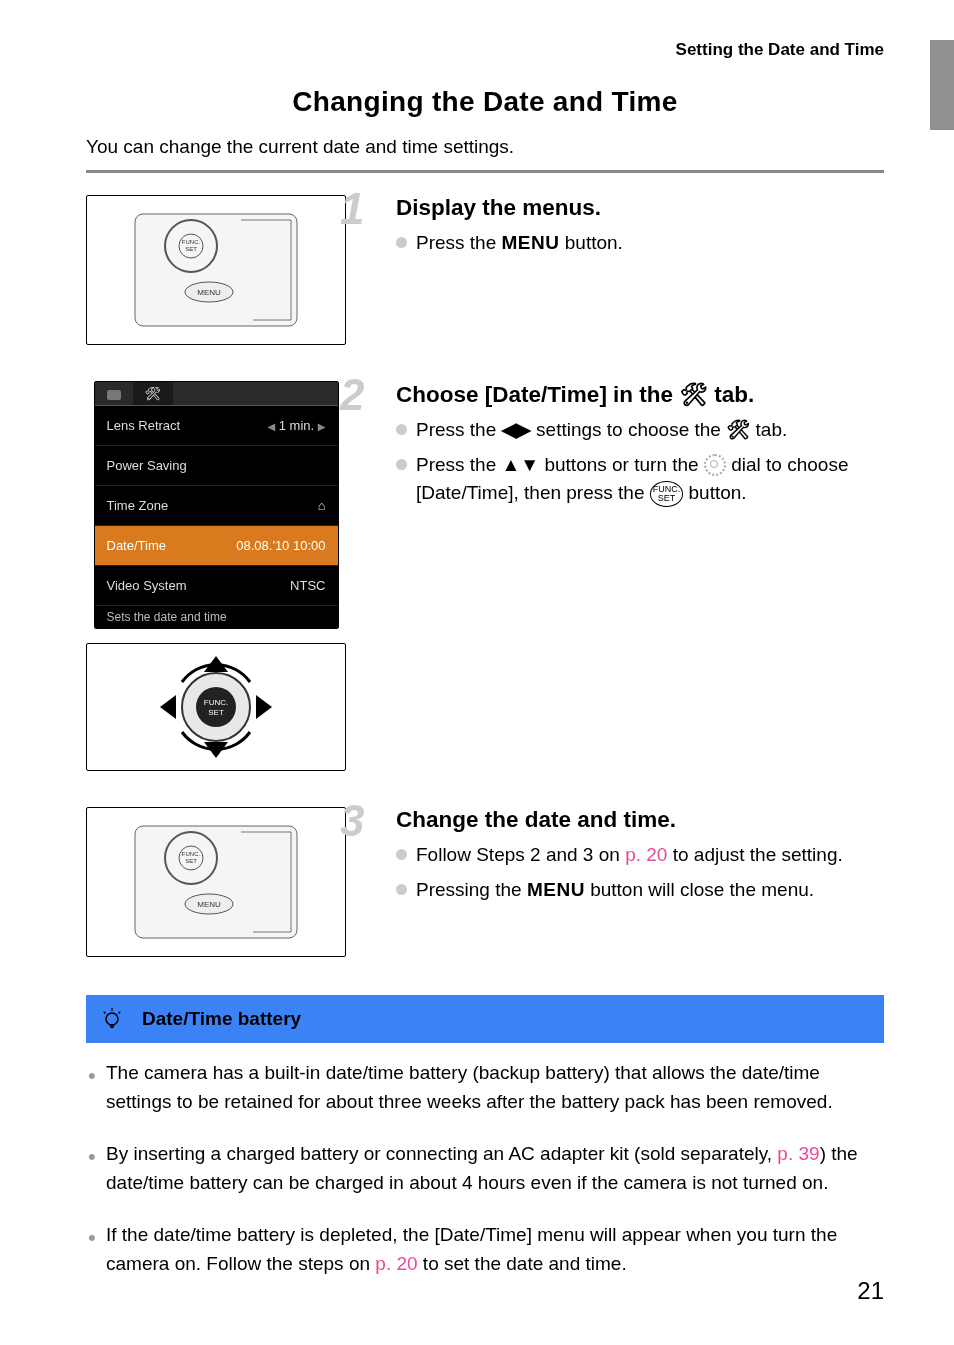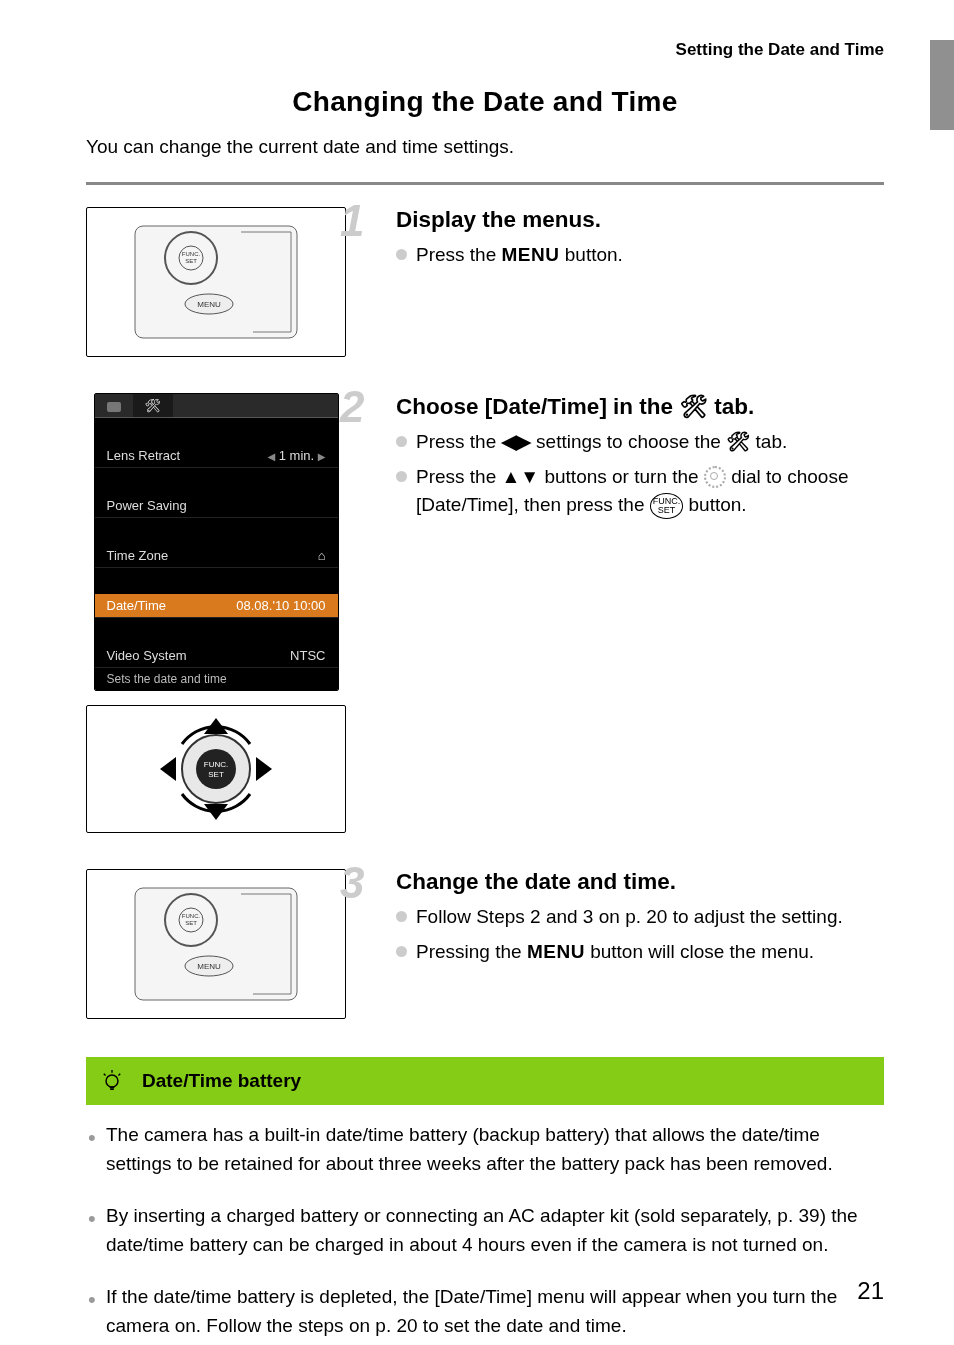--- a/index.html
+++ b/index.html
@@ -2,53 +2,53 @@
 <html><head>
 <meta charset="utf-8">
 <style>
   html,body{margin:0;padding:0;background:#fff;font-family:Helvetica,Arial,sans-serif;color:#000;}
   .page{width:954px;height:1345px;position:relative;box-sizing:border-box;padding:40px 70px 40px 86px;}
   .side-tab{position:absolute;right:0;top:40px;width:24px;height:90px;background:#909090;}
   .running-head{font-weight:bold;font-size:17px;text-align:right;margin-bottom:26px;}
   .h1-row{display:flex;align-items:center;margin-bottom:14px;flex-direction:column;}
   .h1{font-size:28px;font-weight:900;letter-spacing:0.3px;margin:0;}
   .h1-dash{flex:1;height:5px;margin-left:14px;border-top:3px solid #bbb;border-bottom:1px solid #bbb;}
-  .lead{font-size:19px;margin:0 0 24px 0;}
+  .lead{font-size:19px;margin:0 0 12px 0;}
   .hr{height:3px;background:#888;margin:0 0 22px 0;}
   .step{display:flex;align-items:flex-start;margin-bottom:22px;}
   .thumb-col{width:260px;flex-shrink:0;}
   .thumb{border:1px solid #000;border-radius:2px;box-sizing:border-box;margin-bottom:14px;}
   .thumb.t1{height:150px;display:flex;align-items:center;justify-content:center;}
   .thumb.t-menu{padding:0;overflow:hidden;width:245px;margin:0 auto 14px auto;}
   .thumb.t-dial{height:128px;display:flex;align-items:center;justify-content:center;}
   .step-body{flex:1;padding-left:28px;position:relative;}
   .step-num{position:absolute;left:-6px;top:-8px;font-size:44px;font-weight:900;color:#ccc;font-style:italic;line-height:1;}
   .step-title{font-size:22.5px;font-weight:bold;margin:0 0 8px 0;padding-left:22px;}
   .bullets{margin:0;padding:0 0 0 22px;list-style:none;}
   .bullets li{position:relative;font-size:19px;line-height:1.5;padding-left:20px;margin-bottom:6px;}
   .bullets li::before{content:"";position:absolute;left:0;top:8px;width:11px;height:11px;border-radius:50%;background:#ccc;}
   .glyph{font-family:Arial,Helvetica,sans-serif;font-weight:bold;}
   .menu-glyph{font-weight:bold;letter-spacing:0.5px;}
-  .link{color:#000000;}
+  .link{color:#ec4899;}
   .wrench{display:inline-block;font-weight:bold;}
   .funcset{display:inline-block;border:1.5px solid #000;border-radius:50%;font-size:9px;line-height:9px;padding:3px 2px;vertical-align:middle;text-align:center;}
   .control-dial{display:inline-block;width:18px;height:18px;border:2px dotted #aaa;border-radius:50%;vertical-align:middle;position:relative;}
   .control-dial::after{content:"";position:absolute;left:4px;top:4px;width:6px;height:6px;border:1px solid #aaa;border-radius:50%;}
   
   .menu-shot{background:#000;color:#ddd;font-size:13px;width:100%;}
   .menu-tabs{display:flex;background:#2a2a2a;border-bottom:1px solid #555;}
   .menu-tab{padding:4px 12px;color:#bbb;}
   .menu-tab.cam::before{content:"";display:inline-block;width:14px;height:10px;background:#777;border-radius:2px;vertical-align:middle;}
   .menu-tab.active{background:#1a1a1a;color:#fff;}
-  .menu-row{display:flex;justify-content:space-between;padding:4px 12px;border-bottom:1px solid #222;margin-top:26px;}
+  .menu-row{display:flex;justify-content:space-between;padding:12px 12px;border-bottom:1px solid #222;}
   .menu-row.sel{background:#d97a1f;color:#fff;align-items:center;}
   .menu-row .small-arrow{color:#888;font-size:10px;}
   .menu-foot{padding:4px 12px;color:#bbb;font-size:12px;}
   
-  .tip-head{background:#84cc16;padding:12px 14px;display:flex;align-items:center;margin-top:24px;}
+  .tip-head{background:#3b82f6;padding:12px 14px;display:flex;align-items:center;margin-top:24px;}
   .tip-icon{width:24px;height:24px;margin-right:18px;display:flex;align-items:center;justify-content:center;}
   .tip-title{font-weight:bold;font-size:19px;}
   .tip-list{margin:14px 0 0 0;padding:0 0 0 20px;list-style:none;}
   .tip-list li{position:relative;font-size:19px;line-height:1.5;padding:0 0 8px 0;margin-top:16px;}
   .tip-list li::before{content:"•";position:absolute;left:-18px;top:0;color:#9a9a9a;font-size:22px;}
   .page-num{position:absolute;right:70px;bottom:40px;font-size:24px;}
   
   .sketch-svg{width:170px;height:120px;}
   .dial-svg{width:140px;height:110px;}
 </style>

